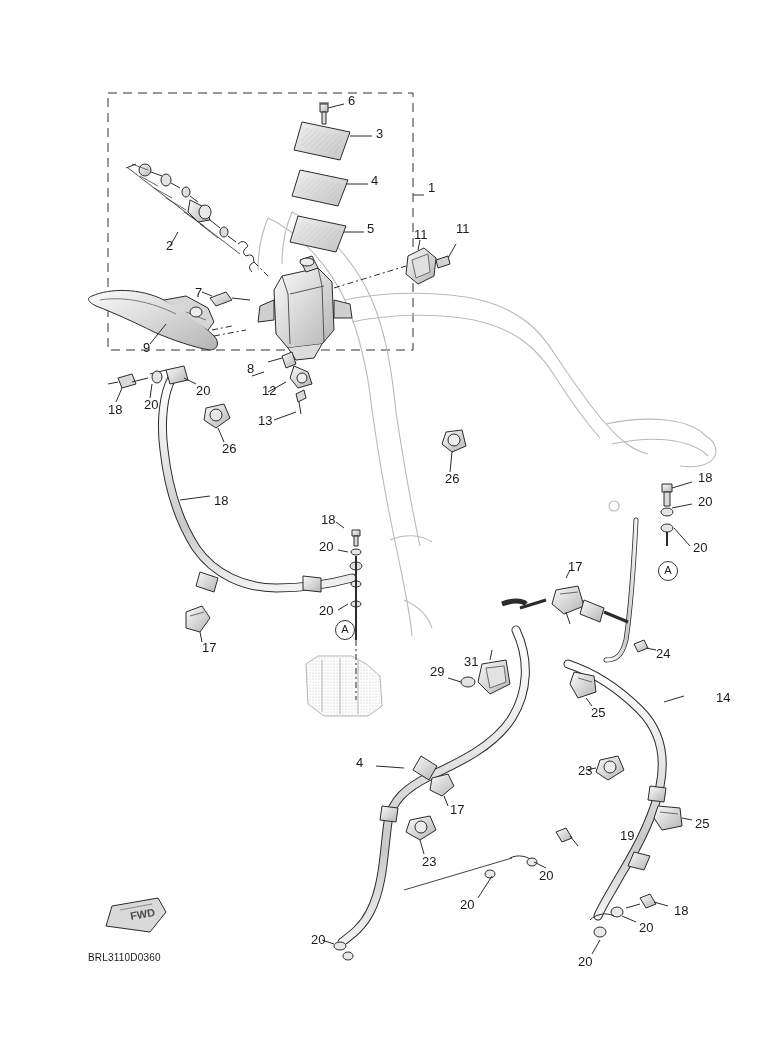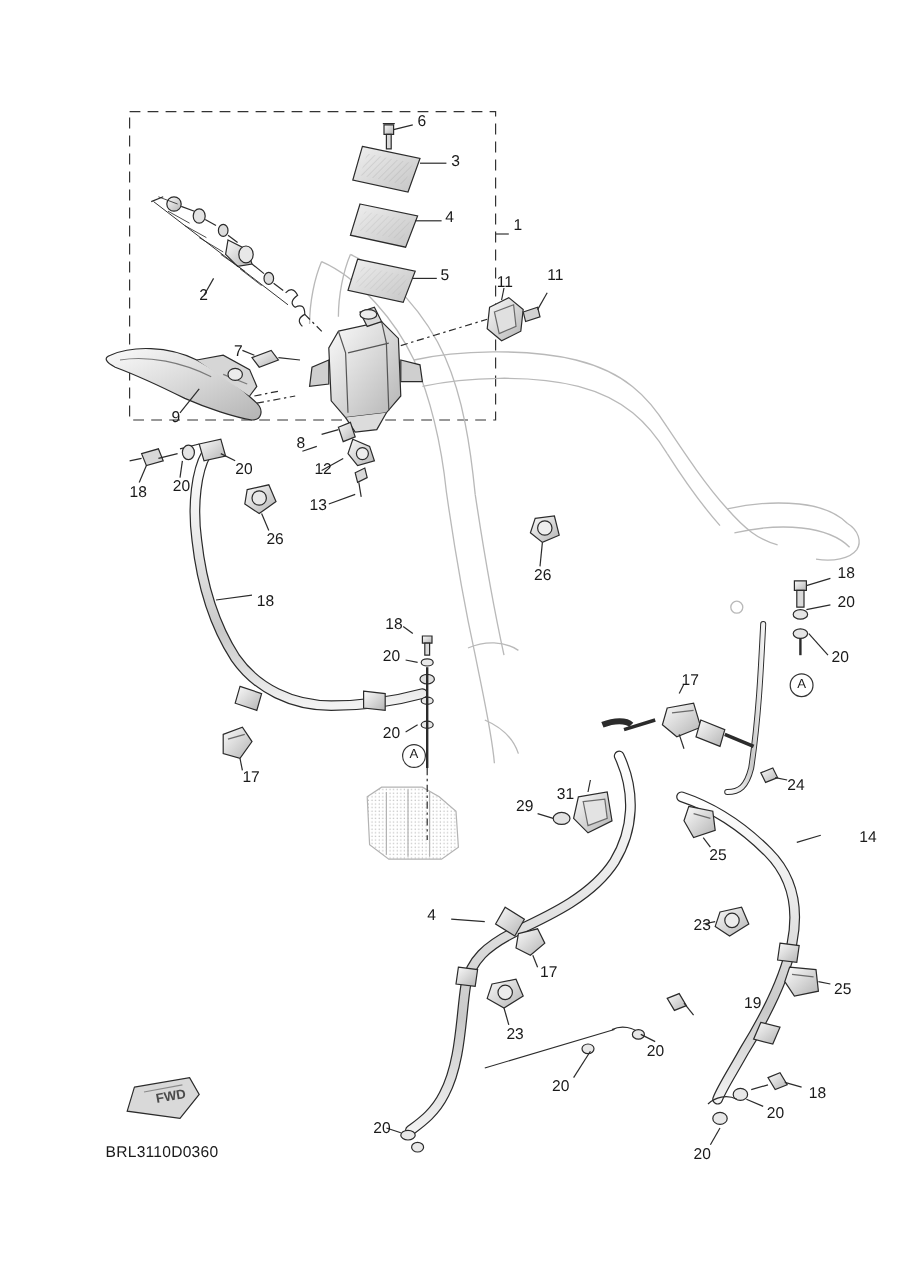--- a/index.html
+++ b/index.html
@@ -41,21 +41,21 @@
     font-size: 11px;
     color: #1a1a1a;
     text-align: center;
     line-height: 17px;
     background: #fff;
   }
   #part-code {
     position: absolute;
     left: 88px;
     top: 952px;
-    font-size: 13px;
+    font-size: 10px;
     color: #1a1a1a;
     letter-spacing: 0.2px;
   }
   #fwd-label {
     position: absolute;
     left: 130px;
     top: 908px;
     font-size: 11px;
     color: #4a4a4a;
     font-weight: bold;

